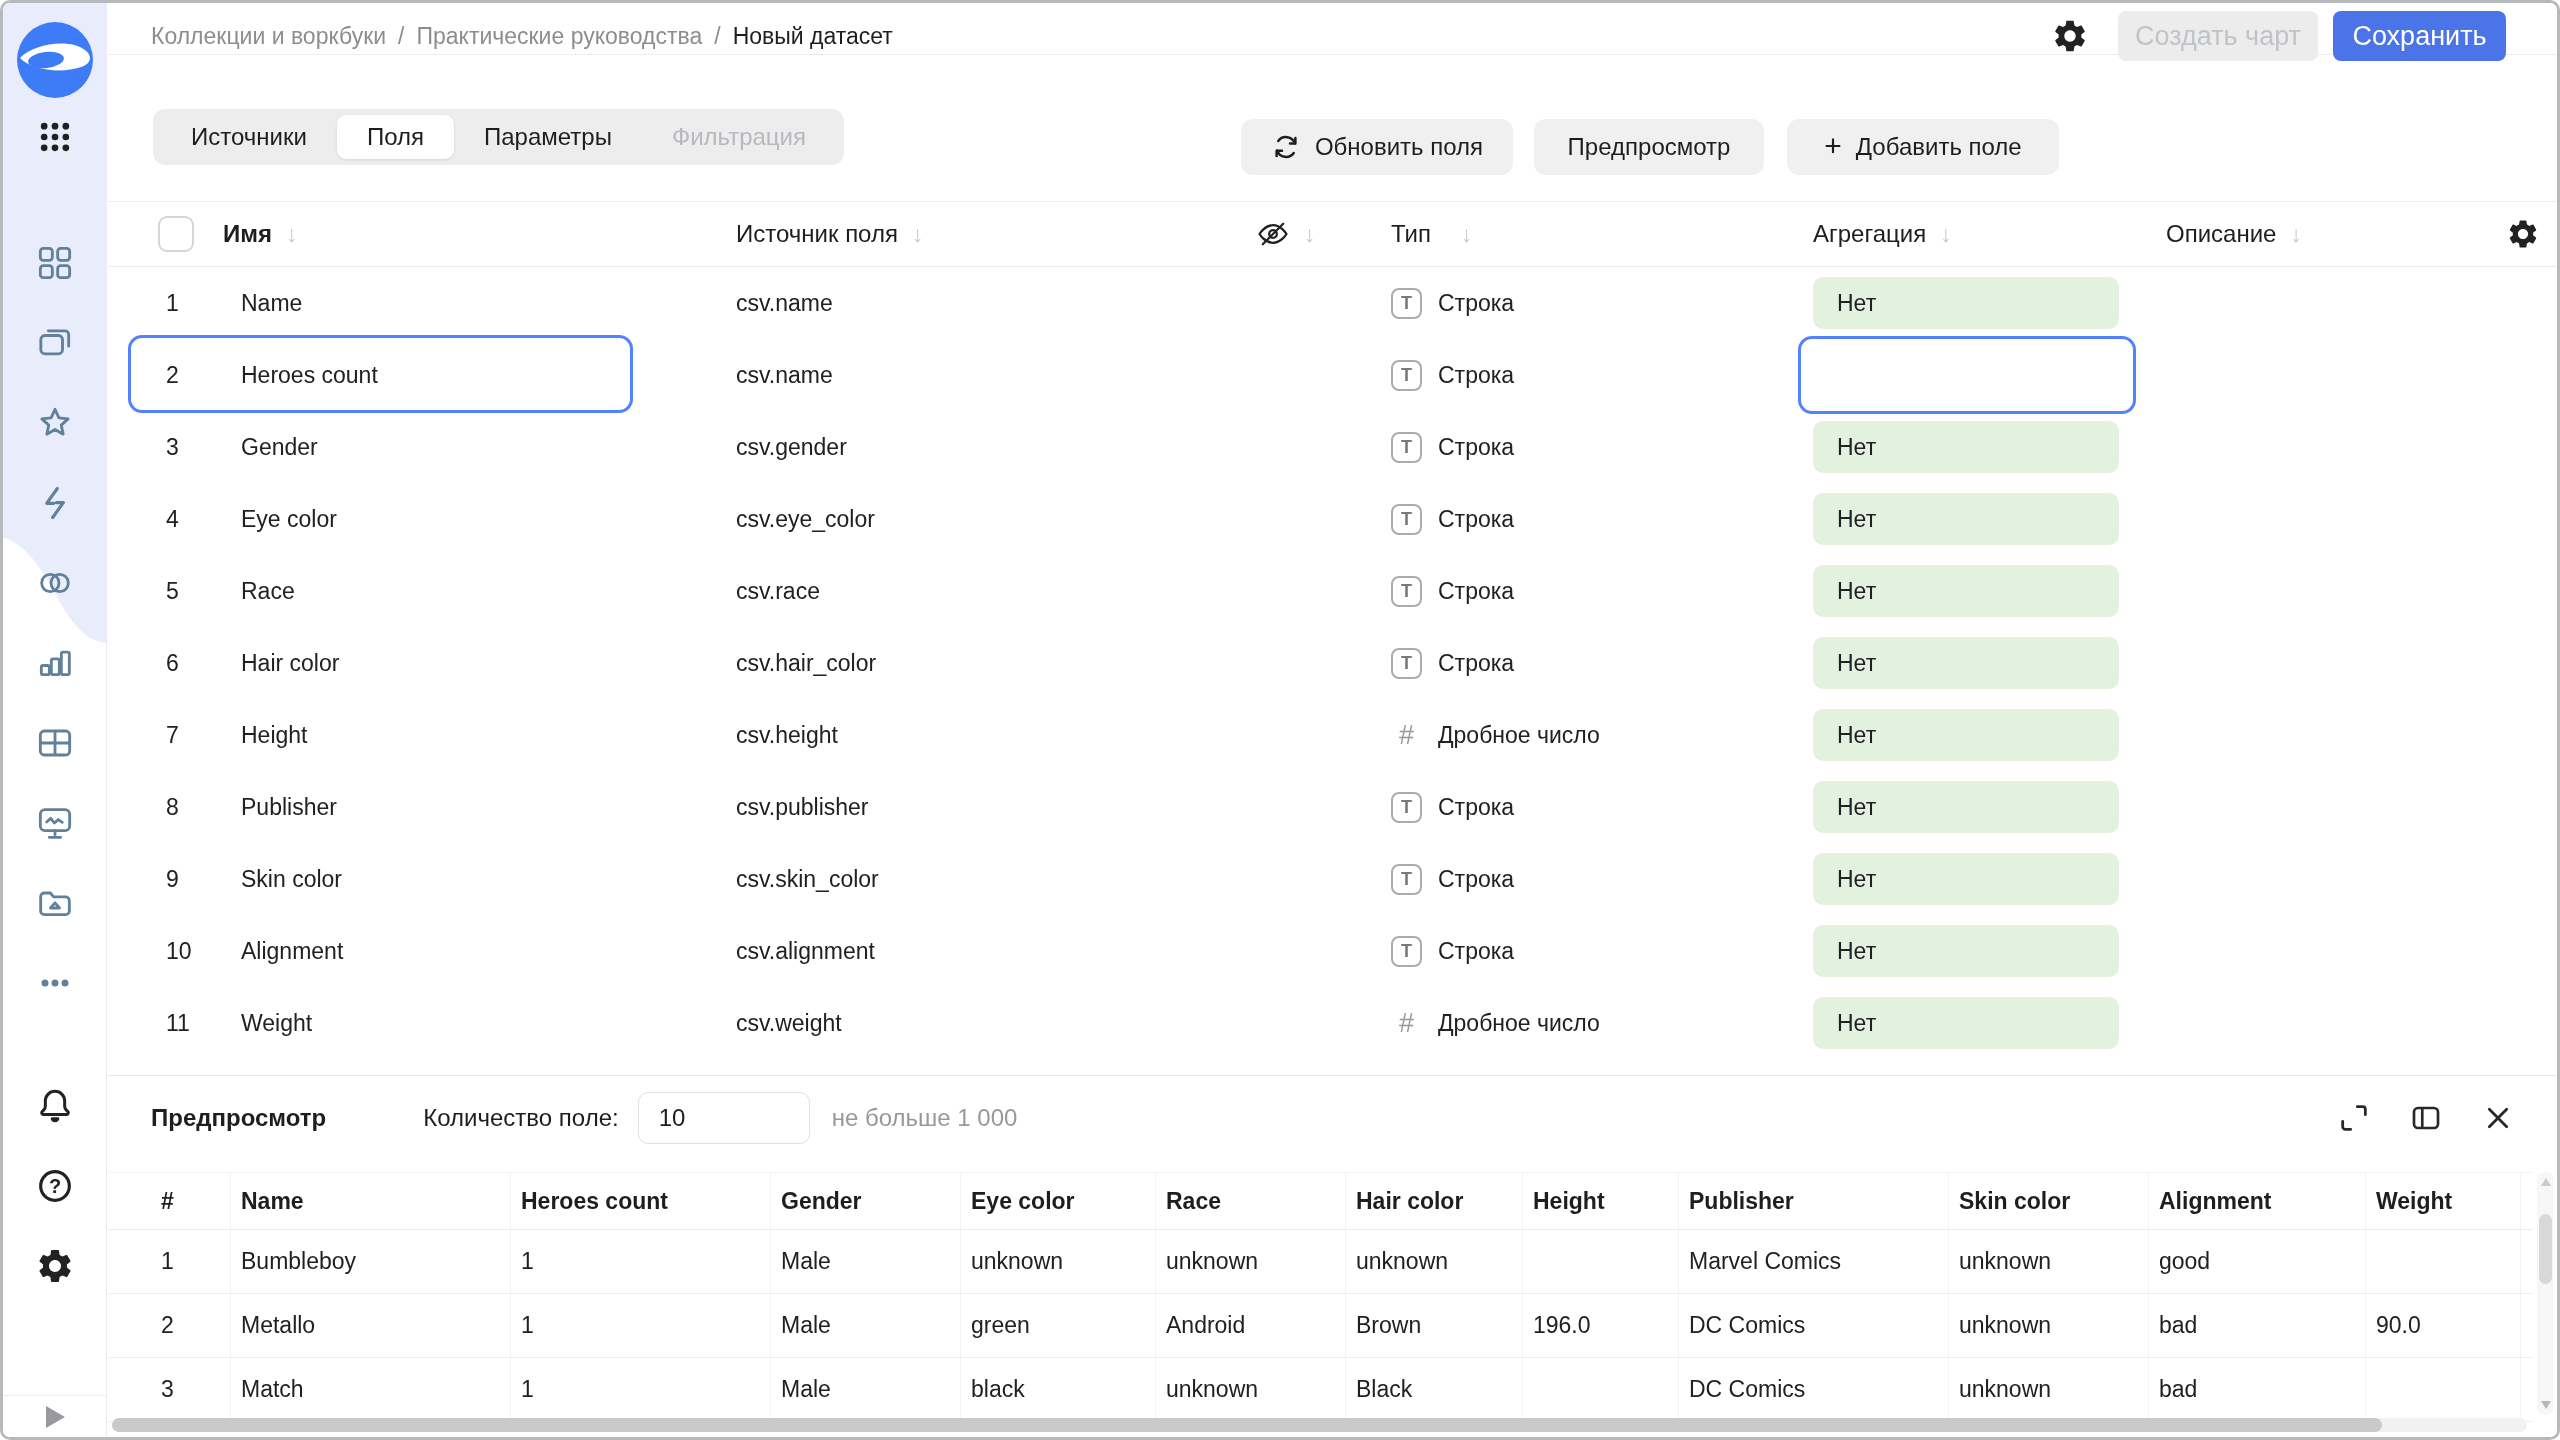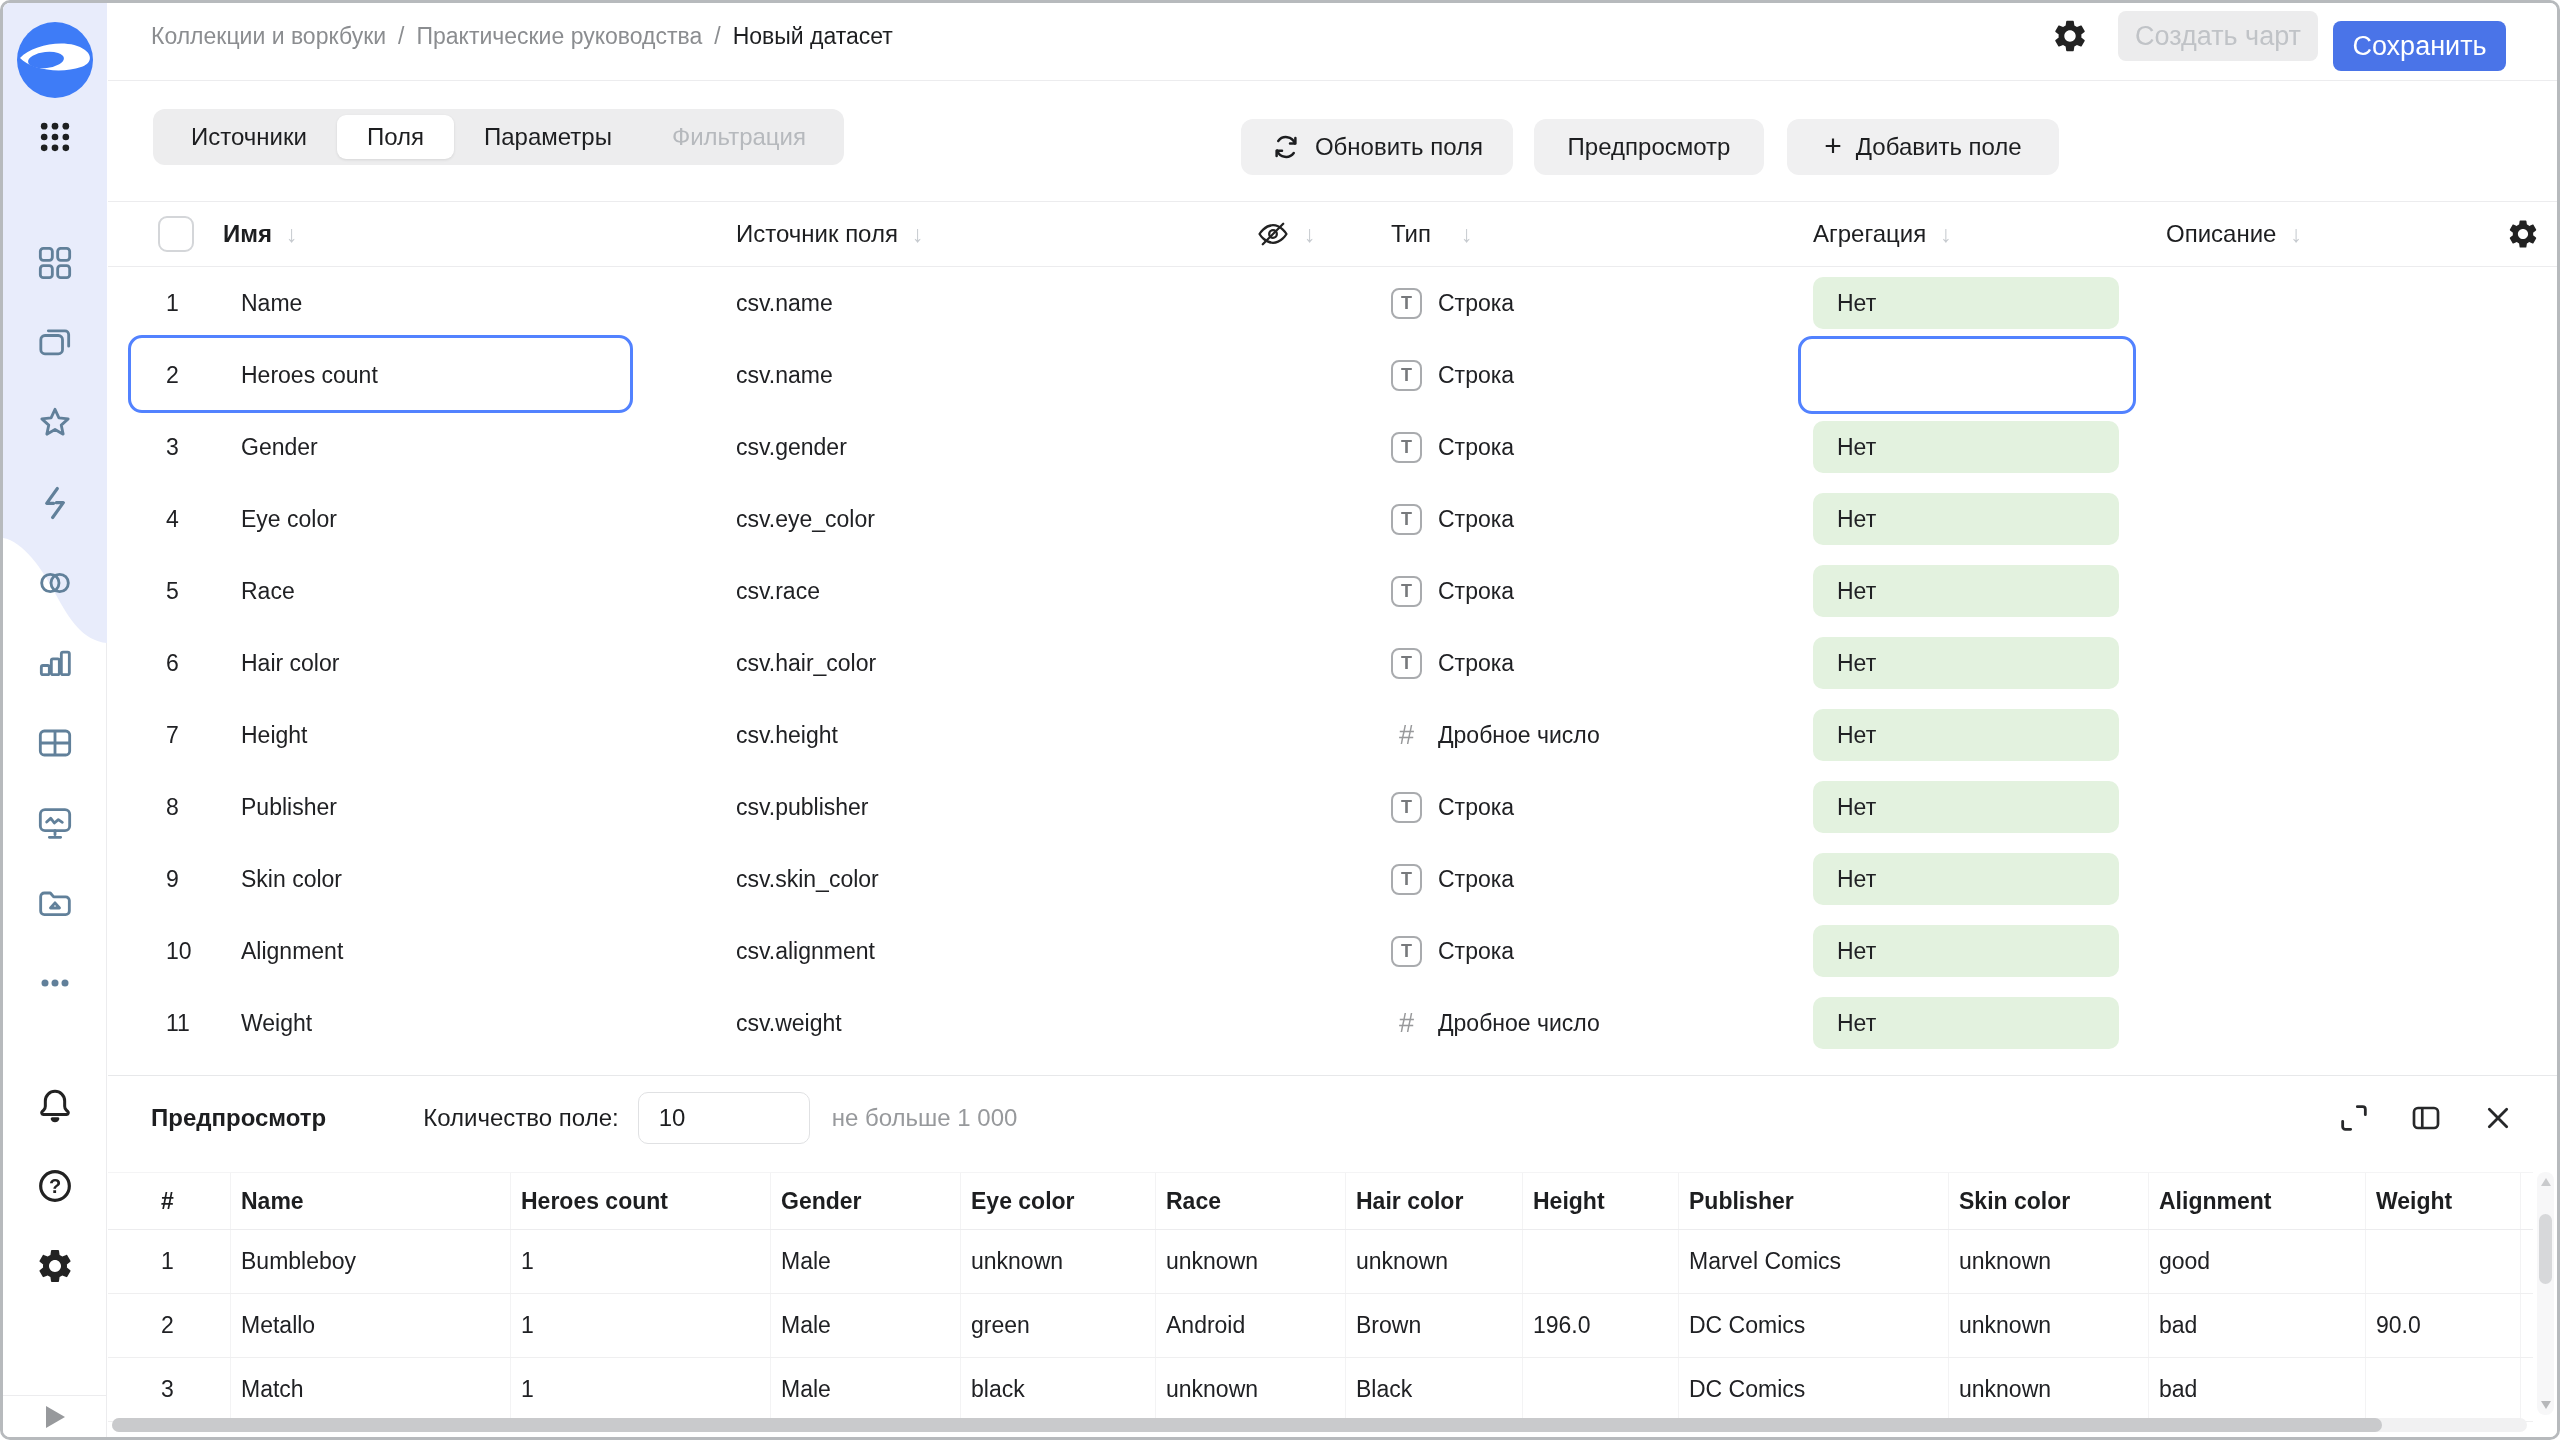--- a/index.html
+++ b/index.html
@@ -19,27 +19,27 @@
   .logo{position:absolute;top:19px;left:14px;}
   .apps{position:absolute;top:114px;left:32px;width:40px;height:40px;color:#1e2021;}
   .nav{position:absolute;top:240px;left:0;width:104px;display:flex;flex-direction:column;align-items:center;gap:40px;color:var(--slate);}
   .nav .ico,.foot .ico{width:40px;height:40px;display:flex;align-items:center;justify-content:center;}
   .foot{position:absolute;top:1083px;left:0;width:104px;display:flex;flex-direction:column;align-items:center;gap:40px;color:#222;}
   .side-bottom{position:absolute;bottom:0;left:0;width:104px;height:42px;border-top:1px solid var(--div);display:flex;align-items:center;justify-content:center;}
   .play{width:0;height:0;border-left:19px solid #97999c;border-top:11px solid transparent;border-bottom:11px solid transparent;}
 
   
   .main{position:absolute;left:105px;top:0;right:0;bottom:0;}
-  .topbar{position:absolute;top:0;left:0;right:0;height:78px;border-bottom:1px solid var(--div);background:#fff;}
+  .topbar{position:absolute;top:0;left:0;right:0;height:52px;border-bottom:1px solid var(--div);background:#fff;}
   .crumbs{position:absolute;left:43px;top:0;height:66px;display:flex;align-items:center;font-size:23px;color:var(--gray);gap:12px;white-space:nowrap;}
   .crumb.current{color:var(--ink);}
   .top-gear{position:absolute;top:14px;left:1943px;width:38px;height:38px;color:#222;cursor:pointer;}
   .btn{border-radius:8px;font-size:27px;display:flex;align-items:center;justify-content:center;white-space:nowrap;}
   .btn-create{position:absolute;left:2010px;top:8px;width:200px;height:50px;background:#ececed;color:#c0c3c7;}
-  .btn-save{position:absolute;left:2225px;top:18px;width:173px;height:50px;background:var(--accent);color:#fff;}
+  .btn-save{position:absolute;left:2225px;top:8px;width:173px;height:50px;background:var(--accent);color:#fff;}
 
   
   .tabs{position:absolute;left:45px;top:106px;height:56px;background:#ededee;border-radius:12px;display:flex;align-items:center;padding:0 8px;}
   .tab{padding:0 30px;height:44px;line-height:44px;font-size:24px;color:var(--ink);border-radius:9px;white-space:nowrap;}
   .tab.active{background:#fff;font-weight:500;box-shadow:0 1px 3px rgba(0,0,0,.10);text-align:center;}
   .tab.disabled{color:#b6b9bd;}
   .tb-btn{position:absolute;top:116px;height:56px;background:var(--btn);border-radius:12px;display:flex;align-items:center;justify-content:center;font-size:24px;gap:14px;white-space:nowrap;}
   #btn-refresh{left:1133px;width:272px;}
   #btn-preview{left:1426px;width:230px;}
   #btn-add{left:1679px;width:272px;}

